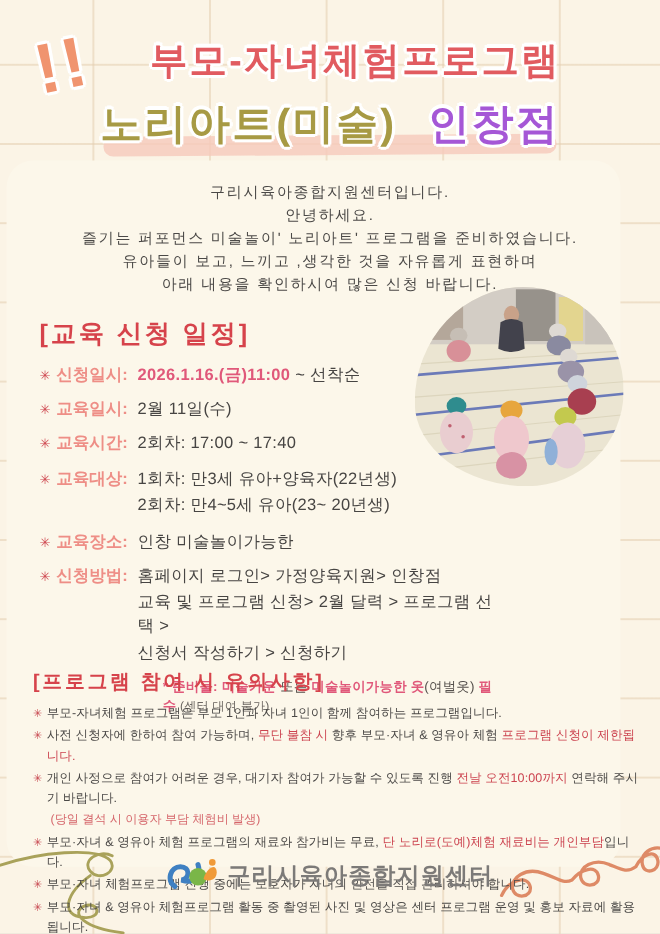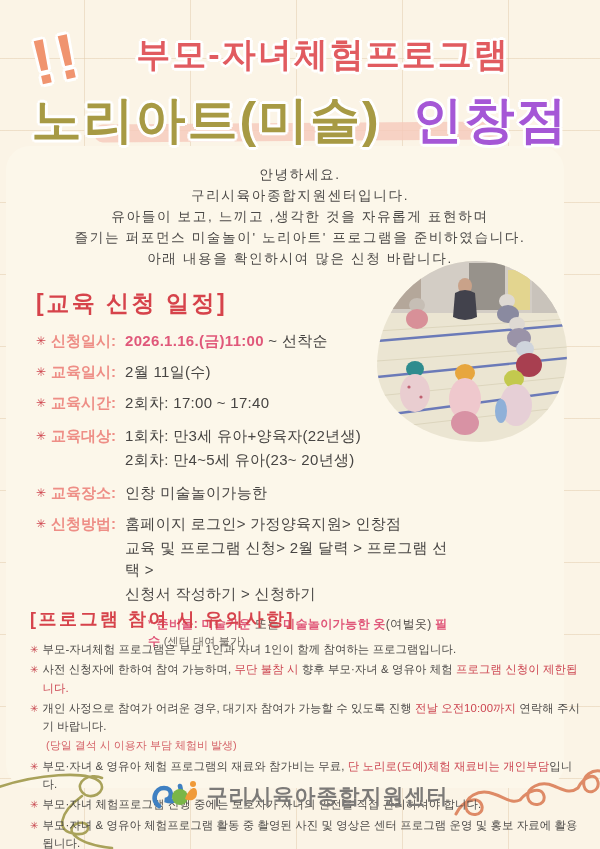--- a/index.html
+++ b/index.html
@@ -14,21 +14,21 @@
     font-family:"Liberation Sans", sans-serif;
   }
   .panel{ position:absolute; left:6px; top:146px; width:558px; height:642px;
     background:#fcf7ea; border-radius:24px; z-index:1; }
   .outline-w{ text-shadow:-2px -2px 0 #fff,2px -2px 0 #fff,-2px 2px 0 #fff,2px 2px 0 #fff,
     0 -3px 0 #fff,0 3px 0 #fff,-3px 0 0 #fff,3px 0 0 #fff; }
   .badge{ position:absolute; left:32px; top:22px; font-size:64px; font-weight:bold;
     color:#f0946f; transform:rotate(-12deg); z-index:3; letter-spacing:3px;}
   .titles{ position:absolute; left:0; top:32px; width:100%; text-align:center; z-index:3; }
   .t1{ font-size:34px; font-weight:bold; color:#e15b60; letter-spacing:2px; padding-left:46px; }
-  .t2{ margin-top:9px; font-size:50px; font-weight:bold; letter-spacing:2px; }
+  .t2{ margin-top:9px; font-size:38px; font-weight:bold; letter-spacing:2px; }
   .t2 .main{ color:#a79a44; }
   .t2 .branch{ color:#a557d6; margin-left:16px; }
   .hl-bar{ position:absolute; left:94px; top:123px; width:412px; height:18px;
     background:#f6c9bc; opacity:.8; border-radius:9px; z-index:2; transform:rotate(-.4deg); }
   .intro{ position:absolute; left:0; top:164px; width:100%; text-align:center; z-index:2;
     font-size:13.6px; letter-spacing:1.6px; color:#4b4947; }
   .intro p{ line-height:21px; }
   .photo{ position:absolute; left:377px; top:261px; width:190px; height:181px; z-index:4;
     border-radius:52% 48% 46% 54% / 58% 52% 48% 42%; overflow:hidden; }
   .photo svg{ display:block; width:100%; height:100%; }
@@ -67,24 +67,24 @@
   <div class="titles">
     <div class="t1 outline-w">부모-자녀체험프로그램</div>
     <div class="t2">
       <span class="main outline-w">노리아트(미술)</span>
       <span class="branch outline-w">인창점</span>
     </div>
   </div>
   <div class="hl-bar"></div>
 
   <div class="intro">
+    <p>구리시육아종합지원센터입니다.</p>
     <p>안녕하세요.</p>
-    <p>구리시육아종합지원센터입니다.</p>
+    <p>즐기는 퍼포먼스 미술놀이' 노리아트' 프로그램을 준비하였습니다.</p>
     <p>유아들이 보고, 느끼고 ,생각한 것을 자유롭게 표현하며</p>
-    <p>즐기는 퍼포먼스 미술놀이' 노리아트' 프로그램을 준비하였습니다.</p>
     <p>아래 내용을 확인하시여 많은 신청 바랍니다.</p>
   </div>
 
   <div class="photo">
     <svg viewBox="0 0 190 181" preserveAspectRatio="none">
       <rect width="190" height="181" fill="#ebe5d2"></rect>
       <rect width="190" height="52" fill="#d3cdc5"></rect>
       <rect x="14" y="8" width="30" height="40" fill="#b4a79a"></rect>
       <rect x="92" y="2" width="36" height="47" fill="#97928b"></rect>
       <rect x="131" y="9" width="22" height="40" fill="#e3d58f"></rect>

